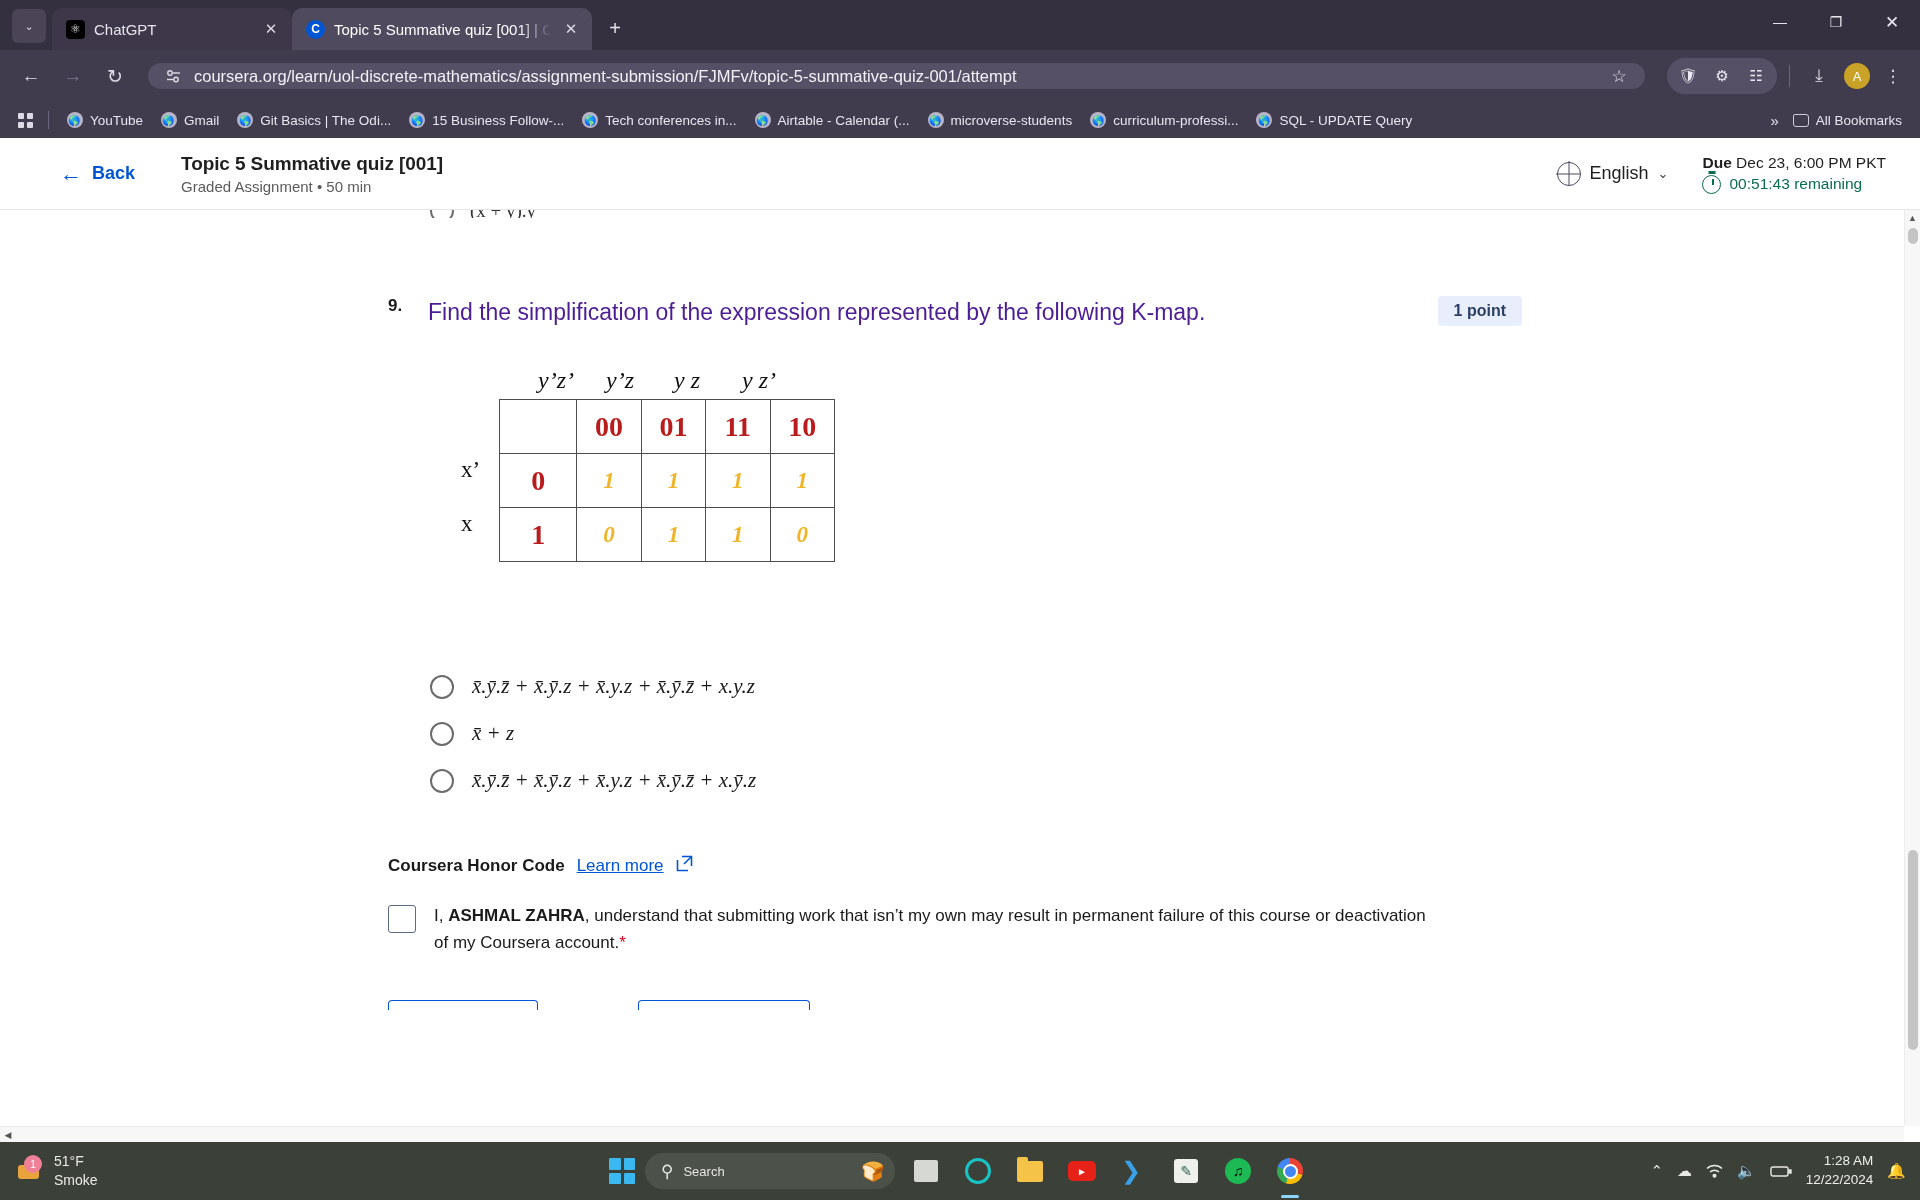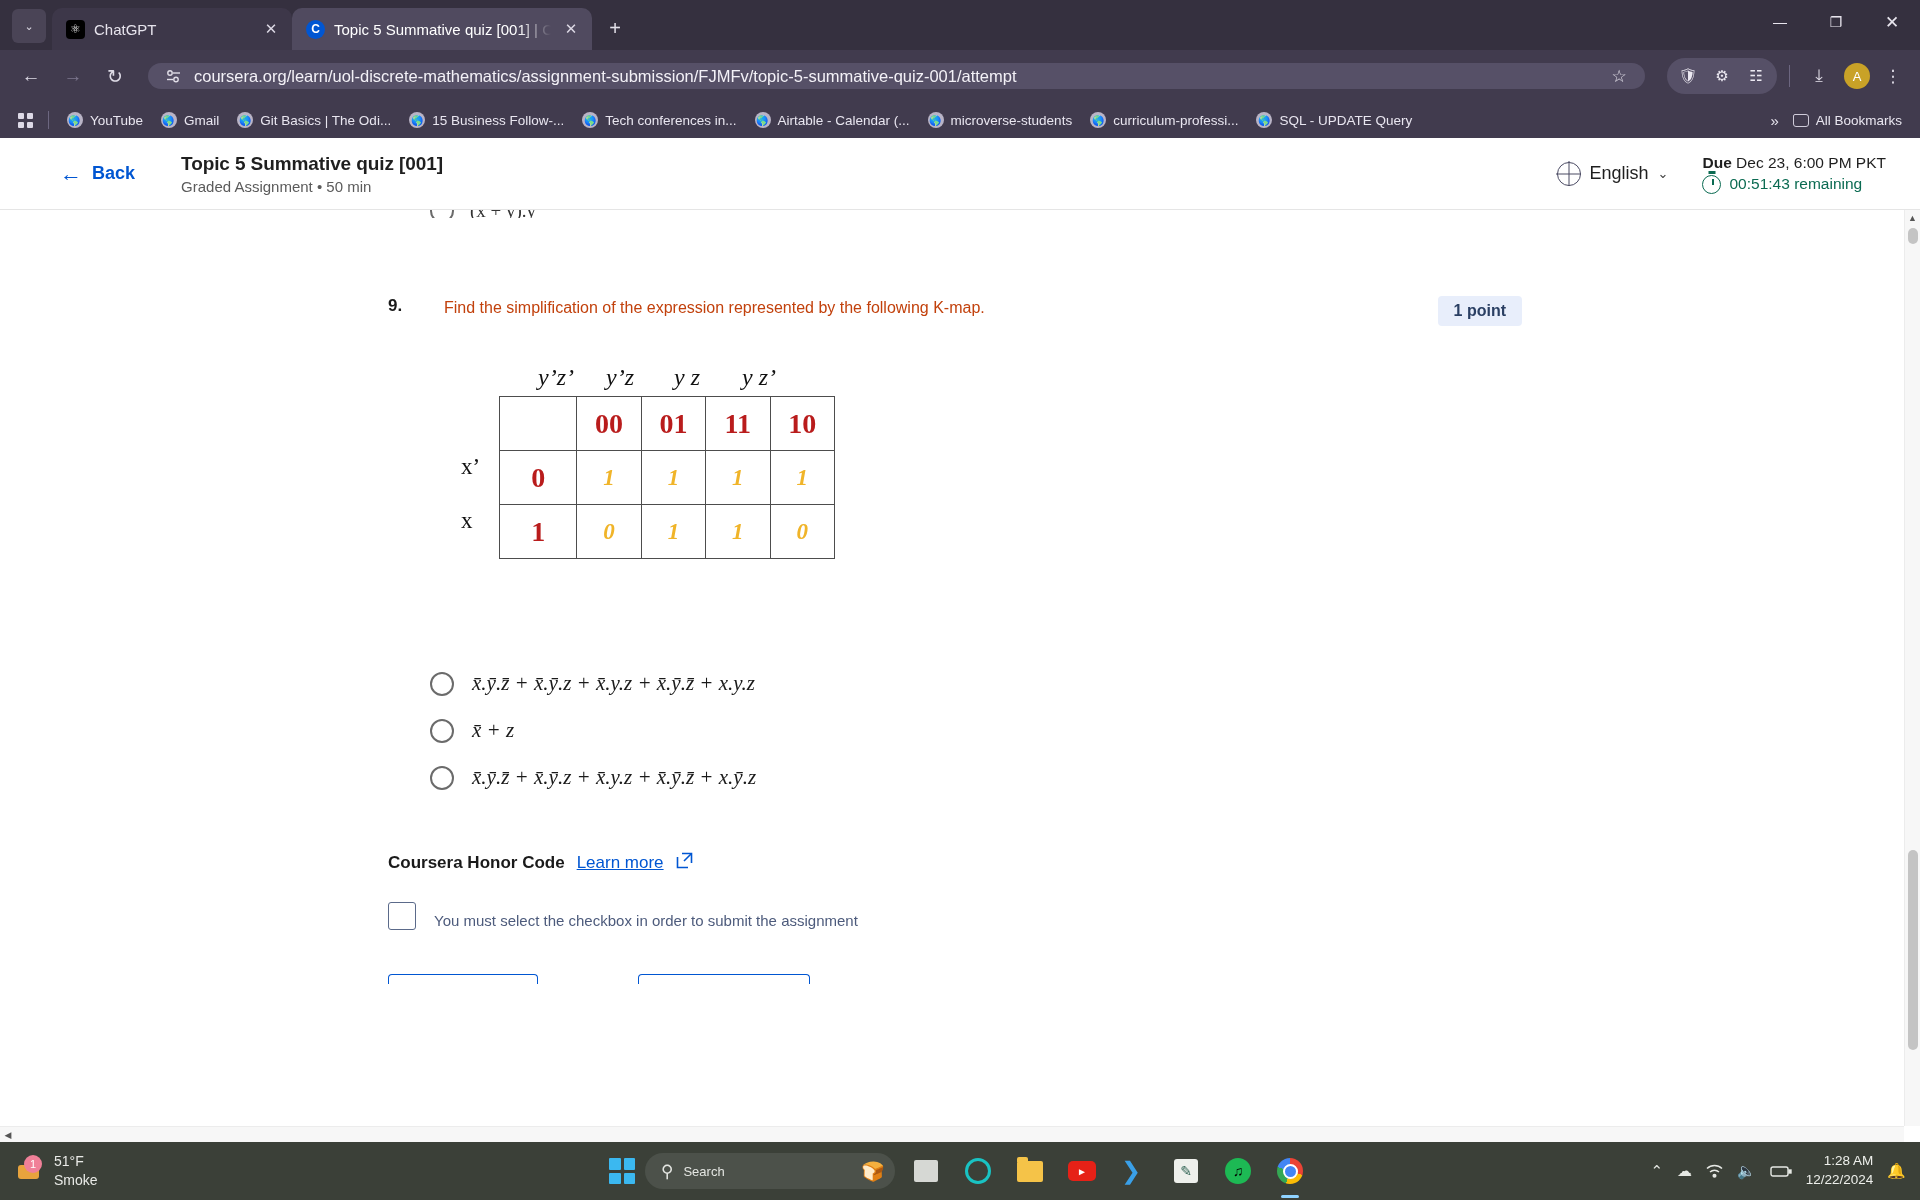--- a/index.html
+++ b/index.html
@@ -122,21 +122,21 @@
   .partial-option {
     position: absolute; top: -6px; left: 430px; display: flex; align-items: center; gap: 16px;
     color: #333; font-size: 19px; font-family: "Liberation Serif", serif; overflow: hidden; height: 14px;
   }
   .radio {
     width: 24px; height: 24px; border-radius: 50%; border: 2.2px solid #6b6b6b; flex: none;
   }
 
   .question-row { display: flex; align-items: flex-start; padding: 86px 0 0 388px; }
   .q-num { font-size: 17px; font-weight: bold; color: #1a1a1a; width: 40px; flex: none; }
-  .q-text { font-size: 16px; color: #c2410c; line-height: 1.45; margin-left: 16px; }
+  .q-text { font-size: 23px; color: #4c1d95; line-height: 1.45; }
   .points-badge {
     margin-left: auto; margin-right: 398px; background: #e8eefb; color: #2a3f63;
     font-size: 16px; font-weight: bold; padding: 6px 16px; border-radius: 4px; flex: none;
   }
 
   
   .kmap-wrap { margin: 38px 0 0 455px; width: 380px; font-family: "Liberation Serif", serif; }
   .kmap-colheads { display: flex; margin-left: 83px; margin-bottom: 5px; }
   .kmap-colhead { width: 68px; text-align: left; font-size: 24px; font-style: italic; color: #111; }
   .kmap-body { display: flex; }
@@ -444,21 +444,23 @@
               <svg width="17" height="17" viewBox="0 0 17 17" fill="none" stroke="#0056d2" stroke-width="1.6">
                 <polyline points="6,1.5 15.5,1.5 15.5,11"></polyline>
                   <line x1="15.5" y1="1.5" x2="8" y2="9"></line>
                 <polyline points="12,15.5 1.5,15.5 1.5,5"></polyline>
               </svg>
             </span>
           </div>
           <div class="honor-body">
             <span class="honor-check"></span>
             <div>
-              <div class="honor-note">You must select the checkbox in order to submit the assignment</div>
+              <div class="honor-text">
+                <span>I, </span><b>ASHMAL ZAHRA</b><span>, understand that submitting work that isn’t my own may result in permanent failure of this course or deactivation of my Coursera account.</span><span class="req-star">*</span>
+              </div>
             </div>
           </div>
         </div>
 
         <div class="bottom-buttons">
           <div class="btn-outline"></div>
           <div class="btn-solid"></div>
         </div>
 
       </div>

